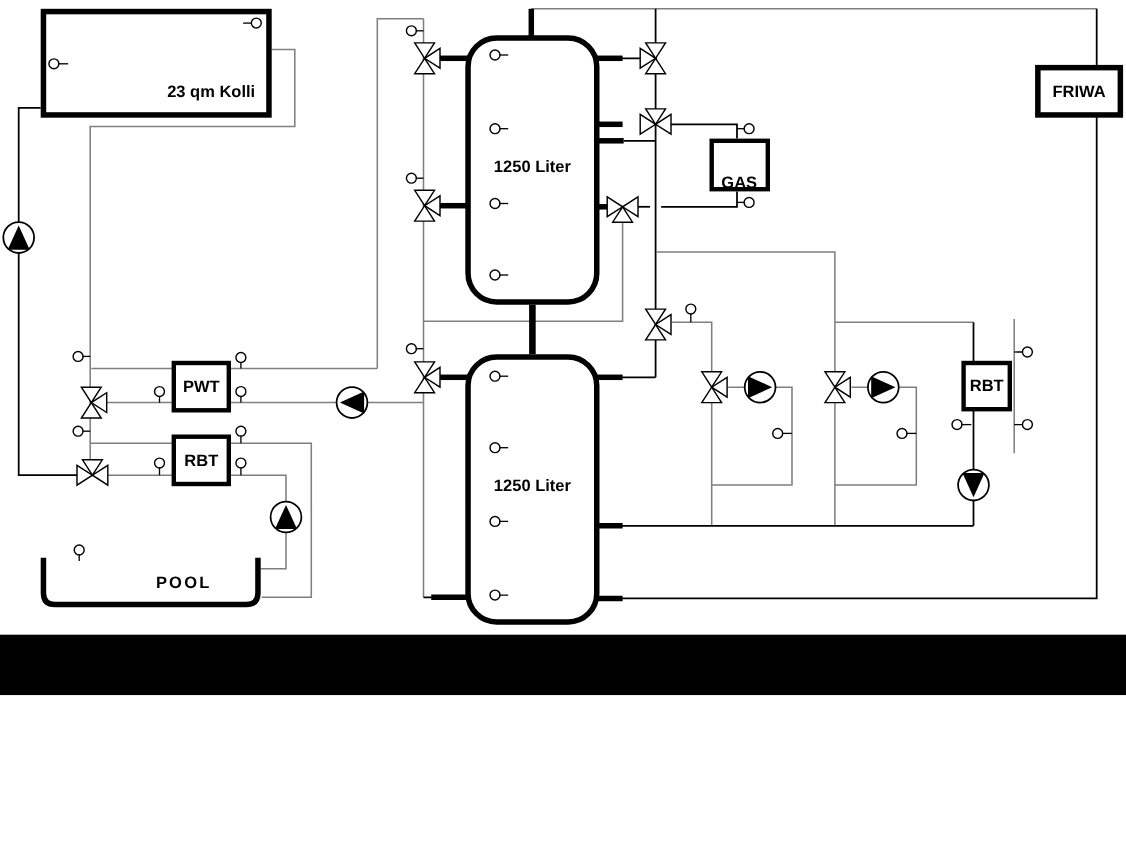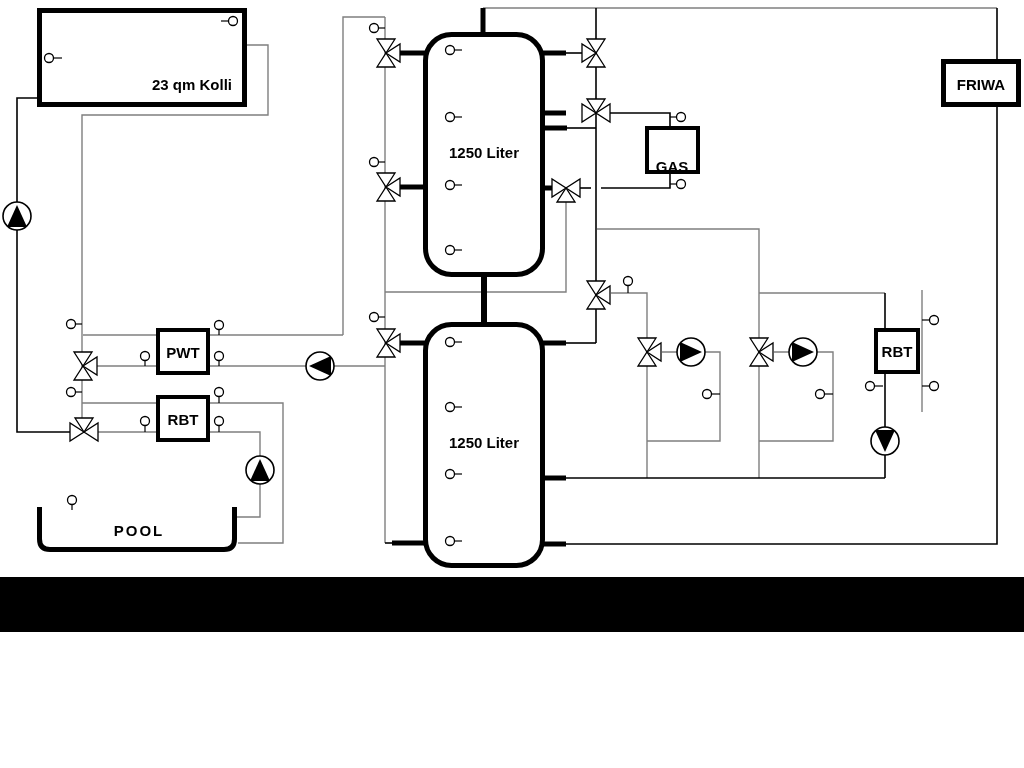--- a/index.html
+++ b/index.html
@@ -1,21 +1,21 @@
 <!DOCTYPE html>
 <html><head>
 <meta charset="utf-8">
 <style>
   html,body{margin:0;padding:0;background:#fff;}
   #stage{position:relative;width:1024px;height:632px;background:#ffffff;overflow:hidden;
          font-family:Liberation Sans, sans-serif;}
   #schematic{position:absolute;left:0;top:0;}
   .lbl{position:absolute;transform:translate(-50%,-50%);font-weight:bold;font-size:15px;
        color:#000;white-space:nowrap;}
-  .lbl.pool{letter-spacing:2px;}
+  .lbl.pool{letter-spacing:2px;margin-left:28px;}
   .mask{position:absolute;left:0;top:577px;width:1024px;height:191px;background:#000;}
   svg line, svg path, svg polyline{fill:none;}
   .pg{stroke:#7f7f7f;stroke-width:1.4;}
   .pk{stroke:#000;stroke-width:1.6;}
   .stub{stroke:#000;stroke-width:5;}
   .vshape{fill:#fff;stroke:#000;stroke-width:1.3;stroke-linejoin:miter;}
   .pumpc{fill:#fff;stroke:#000;stroke-width:1.6;}
   .pumpt{fill:#000;stroke:none;}
   .sens{fill:#fff;stroke:#000;stroke-width:1.3;}
   .sstem{stroke:#000;stroke-width:1.2;}

